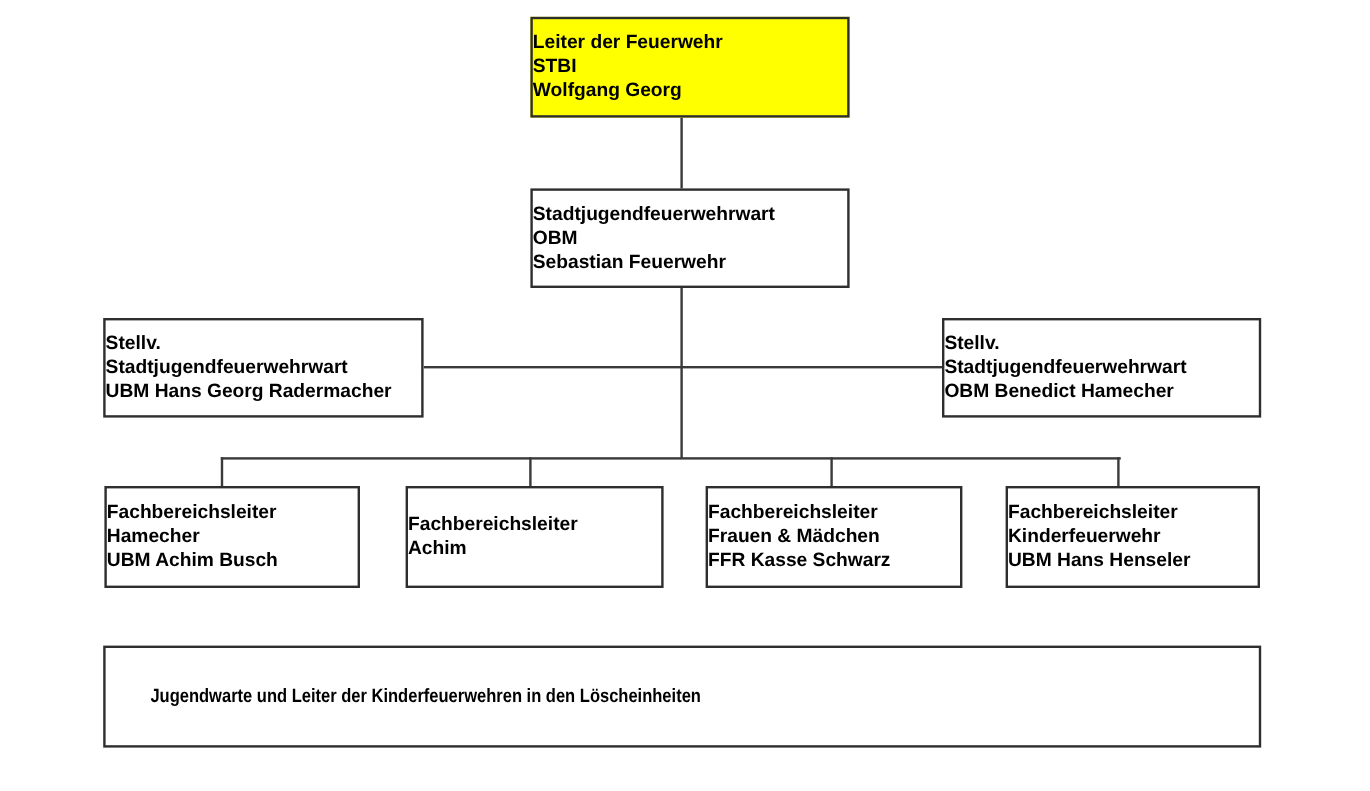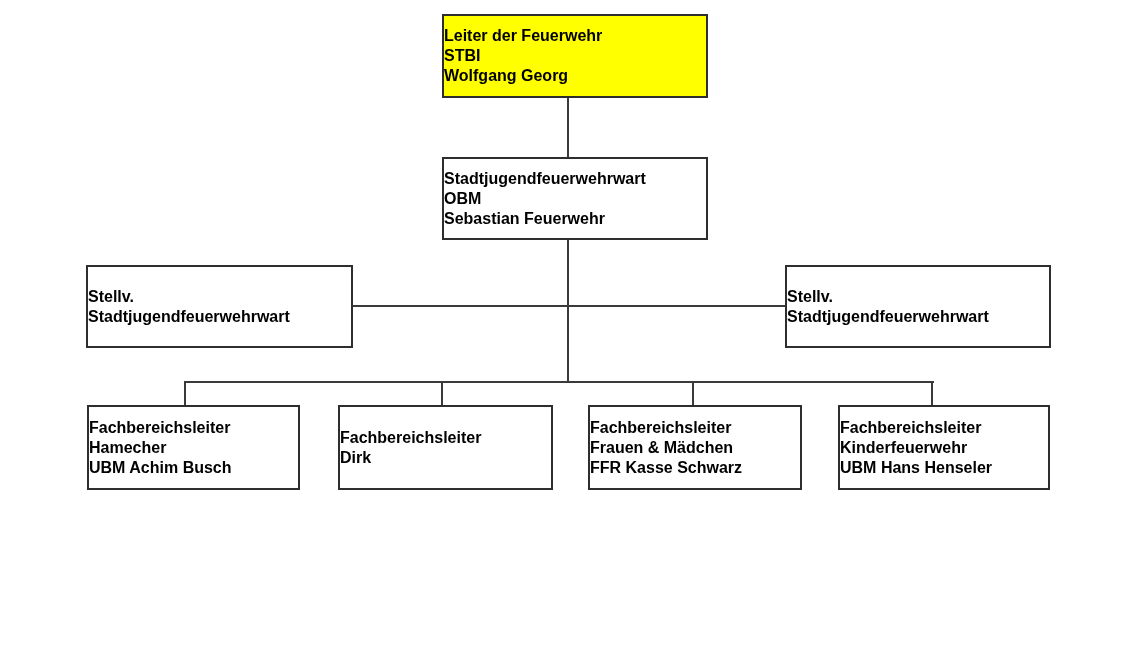--- a/index.html
+++ b/index.html
@@ -92,44 +92,49 @@
 
   <div id="node-jugendwart" class="org-box">
     <span class="line">Stadtjugendfeuerwehrwart</span>
     <span class="line">OBM</span>
     <span class="line">Sebastian Feuerwehr</span>
   </div>
 
   <div id="node-stellv-left" class="org-box">
     <span class="line">Stellv.</span>
     <span class="line">Stadtjugendfeuerwehrwart</span>
+    <span class="line">UBM Hans Georg Radermacher</span>
   </div>
 
   <div id="node-stellv-right" class="org-box">
     <span class="line">Stellv.</span>
     <span class="line">Stadtjugendfeuerwehrwart</span>
+    <span class="line">OBM Benedict Hamecher</span>
   </div>
 
   <div id="node-fb-schrift" class="org-box">
     <span class="line">Fachbereichsleiter</span>
     <span class="line">Hamecher</span>
     <span class="line">UBM Achim Busch</span>
   </div>
 
   <div id="node-fb-kasse" class="org-box">
     <span class="line">Fachbereichsleiter</span>
-    <span class="line">Dirk</span>
+    <span class="line">Achim</span>
   </div>
 
   <div id="node-fb-frauen" class="org-box">
     <span class="line">Fachbereichsleiter</span>
     <span class="line">Frauen &amp; Mädchen</span>
     <span class="line">FFR Kasse Schwarz</span>
   </div>
 
   <div id="node-fb-kinder" class="org-box">
     <span class="line">Fachbereichsleiter</span>
     <span class="line">Kinderfeuerwehr</span>
     <span class="line">UBM Hans Henseler</span>
   </div>
 
+  <div id="node-jugendwarte" class="org-box condensed">
+    <span class="line">Jugendwarte und Leiter der Kinderfeuerwehren in den Löscheinheiten</span>
+  </div>
 
 </div>
 
 </body></html>

